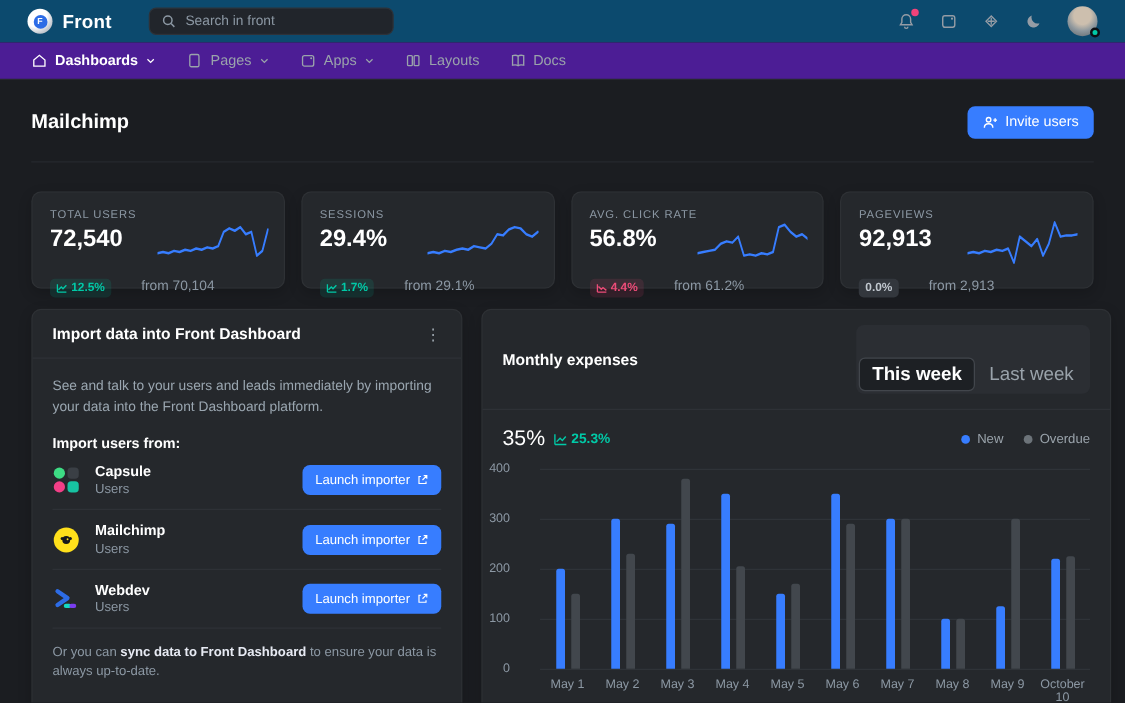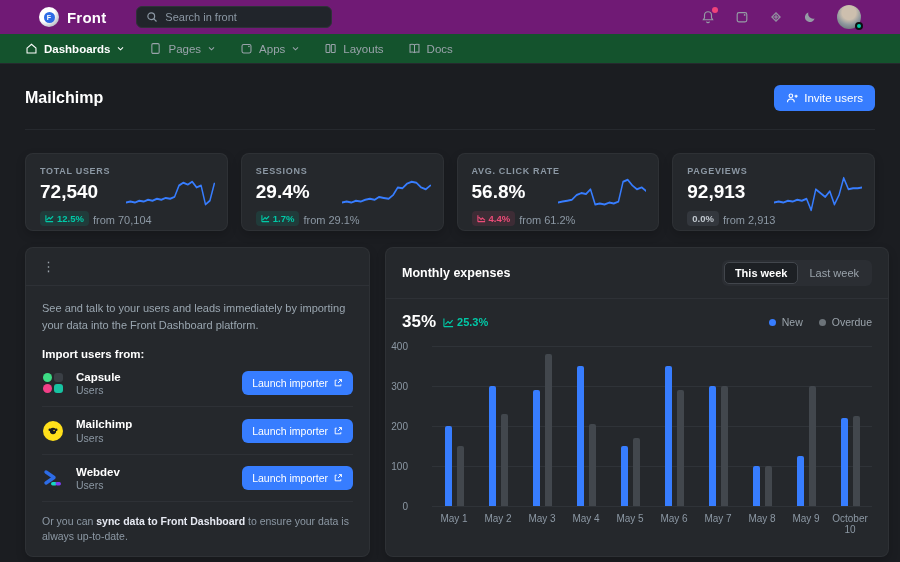--- a/index.html
+++ b/index.html
@@ -1,19 +1,19 @@
 <!DOCTYPE html>
 <html><head>
 <meta charset="utf-8">
 <style>
   * { margin:0; padding:0; box-sizing:border-box; font-family:"Liberation Sans", sans-serif; }
   html,body { width:900px; height:562px; background:#1b1d21; overflow:hidden; }
 
   
-  .topbar { height:34px; background:#701a75; display:flex; align-items:center; padding:0 39px;justify-content:flex-end; }
+  .topbar { height:34px; background:#0c4a6e; display:flex; align-items:center; padding:0 22px;justify-content:flex-end; }
   .brand { display:flex; align-items:center; gap:8px; cursor:pointer; }
   .logo-circle { width:20px; height:20px; border-radius:50%;
     background:radial-gradient(circle at 32% 28%, #ffffff 0 45%, #c9cdd4 70%, #9aa0a8 100%);
     display:flex; align-items:center; justify-content:center; }
   .logo-inner { width:11px; height:11px; border-radius:50%; background:#2d6ce6; color:#fff;
     font-size:7px; font-weight:bold; display:flex; align-items:center; justify-content:center; }
   .brand-name { color:#fff; font-size:15px; font-weight:bold; letter-spacing:.2px; }
   .search { margin-left:30px; width:196px; height:22px; background:#21252b; border:1px solid #2e3238;
     border-radius:6px; display:flex; align-items:center; gap:7px; padding:0 9px; }
   .search svg { flex:0 0 auto; }
@@ -21,40 +21,40 @@
   .search input::placeholder { color:#8c98a4; }
   .topbar-right { margin-left:auto; display:flex; align-items:center; gap:20px; }
   .icon-btn { color:#959ca5; position:relative; display:flex; cursor:pointer; background:none; border:none; }
   .notif-dot { position:absolute; top:-3px; right:-3px; width:6px; height:6px; border-radius:50%; background:#f0437a; }
   .avatar { width:24px; height:24px; border-radius:50%; position:relative; cursor:pointer;
     background:radial-gradient(circle at 50% 32%, #cdbfae 0 34%, #8e979d 60%, #5a6167 100%); }
   .status-dot { position:absolute; bottom:-1px; right:-2px; width:8px; height:8px; border-radius:50%;
     background:#00c9a7; border:2px solid #0d0f13; }
 
   
-  .subnav { height:30px; background:#14532d; border-bottom:1px solid #26292e;
+  .subnav { height:30px; background:#4c1d95; border-bottom:1px solid #26292e;
     display:flex; align-items:center; gap:24px; padding:0 25px; }
   .nav-item { display:flex; align-items:center; gap:6px; color:#9aa3ab; font-size:11.5px; cursor:pointer; }
   .nav-item.active { color:#fff; font-weight:bold; }
   .nav-item svg { flex:0 0 auto; }
 
   
   .page-header { margin:0 25px; padding:21px 0 18px; display:flex; align-items:center;
     justify-content:space-between; border-bottom:1px solid #26292e; }
   .page-title { color:#fff; font-size:16px; font-weight:bold; }
   .btn-primary { background:#377dff; color:#fff; font-size:11.5px; border:none; border-radius:6px;
     padding:7px 12px; display:flex; align-items:center; gap:6px; cursor:pointer; font-weight:500; }
 
   
   .stats-row { display:grid; grid-template-columns:repeat(4,1fr); gap:13px; margin:23px 25px 0; }
   .stat-card { background:#25282c; border:1px solid rgba(255,255,255,.045); border-radius:8px;
     height:78px; padding:12px 14px; position:relative; box-shadow:0 4px 10px rgba(0,0,0,.18); }
-  .stat-label { color:#8c98a4; font-size:9px; font-weight:bold; letter-spacing:.7px; }
+  .stat-label { color:#8c98a4; font-size:9px; font-weight:normal; letter-spacing:.7px; }
   .stat-value { color:#fff; font-size:19px; font-weight:bold; margin-top:5px; }
-  .stat-meta { display:flex; align-items:flex-end; gap:4px; margin-top:8px; }
+  .stat-meta { display:flex; align-items:flex-start; gap:24px; margin-top:20px; }
   .badge { font-size:9.5px; font-weight:bold; padding:2px 5px; border-radius:4px;
     display:flex; align-items:center; gap:3px; }
   .badge.success { color:#00c9a7; background:rgba(0,201,167,.12); }
   .badge.danger  { color:#ed4c78; background:rgba(237,76,120,.12); }
   .badge.neutral { color:#c0c7ce; background:#33373d; }
   .stat-from { color:#8c98a4; font-size:11px; }
   .spark { position:absolute; right:12px; top:18px; width:44%; height:44px; }
   .spark polyline { fill:none; stroke:#377dff; stroke-width:2; stroke-linejoin:round; stroke-linecap:round; }
 
   
@@ -81,27 +81,27 @@
     display:flex; align-items:center; justify-content:center; }
   .import-name { color:#fff; font-size:11.5px; font-weight:bold; line-height:1.25; }
   .import-type { color:#8c98a4; font-size:10.5px; }
   .btn-small { margin-left:auto; background:#377dff; color:#fff; font-size:10.5px; border:none;
     border-radius:6px; padding:6px 10px; display:flex; align-items:center; gap:5px; cursor:pointer; }
   .import-footer { color:#8c98a4; font-size:10.5px; padding-top:12px; line-height:1.4; }
   .sync-link { color:#e7eaf3; font-weight:bold; cursor:pointer;margin-top:24px; }
 
   
   .segmented { display:flex; background:#2b2e33; border-radius:6px; padding:2px; }
-  .seg { font-size:11px; color:#9aa3ab; padding:4px 10px; border-radius:5px;
-    border:1px solid transparent; cursor:pointer; background:none; }
+  .seg { font-size:15px; color:#9aa3ab; padding:4px 10px; border-radius:5px;
+    border:1px solid transparent; cursor:pointer; background:none;margin-top:24px; }
   .seg.active { color:#fff; font-weight:bold; background:#1d2024; border-color:#42464c; }
   .expenses-body { padding:13px 16px 12px; }
   .expense-stat-row { display:flex; align-items:center; justify-content:space-between; }
   .big-stat-wrap { display:flex; align-items:center; gap:7px; }
-  .big-stat { color:#fff; font-size:17px; font-weight:bold; }
+  .big-stat { color:#fff; font-size:17px; font-weight:normal; }
   .change { color:#00c9a7; font-size:11px; font-weight:bold; display:flex; align-items:center; gap:3px; }
   .legend { display:flex; gap:16px; }
   .legend-item { display:flex; align-items:center; gap:6px; color:#9aa3ab; font-size:10.5px; cursor:pointer; }
   .dot { width:7px; height:7px; border-radius:50%; }
   .dot-new { background:#377dff; }
   .dot-overdue { background:#6c7379; }
 
   .chart { display:flex; margin-top:14px; }
   .y-axis { width:30px; position:relative; height:160px; flex:0 0 auto; }
   .y-label { position:absolute; right:24px; transform:translateY(-50%); color:#8c98a4; font-size:10px; }
@@ -285,20 +285,21 @@
     <svg class="spark" viewBox="0 0 120 44" preserveAspectRatio="none">
         <polyline points="0.0,30.6 6.3,29.6 12.6,30.6 18.9,28.7 25.3,29.6 31.6,27.8 37.9,28.7 44.2,26.8 50.5,38.2 56.8,17.3 63.2,21.1 69.5,24.9 75.8,19.2 82.1,32.5 88.4,23.0 94.7,5.9 101.1,17.3 107.4,16.3 113.7,16.3 120.0,15.4"></polyline>
       </svg>
   </div>
 </section>
 
 <section class="main-row">
 
   <div class="card">
     <div class="card-header">
+      <span class="card-title">Import data into Front Dashboard</span>
       <button class="dots-btn">⋮</button>
     </div>
     <div class="import-body">
       <p class="import-desc">See and talk to your users and leads immediately by importing your data into the Front Dashboard platform.</p>
       <p class="import-sub">Import users from:</p>
 
       <div class="import-row">
         <span class="row-logo">
           <span class="capsule-grid">
               <span class="cap-a"></span>

